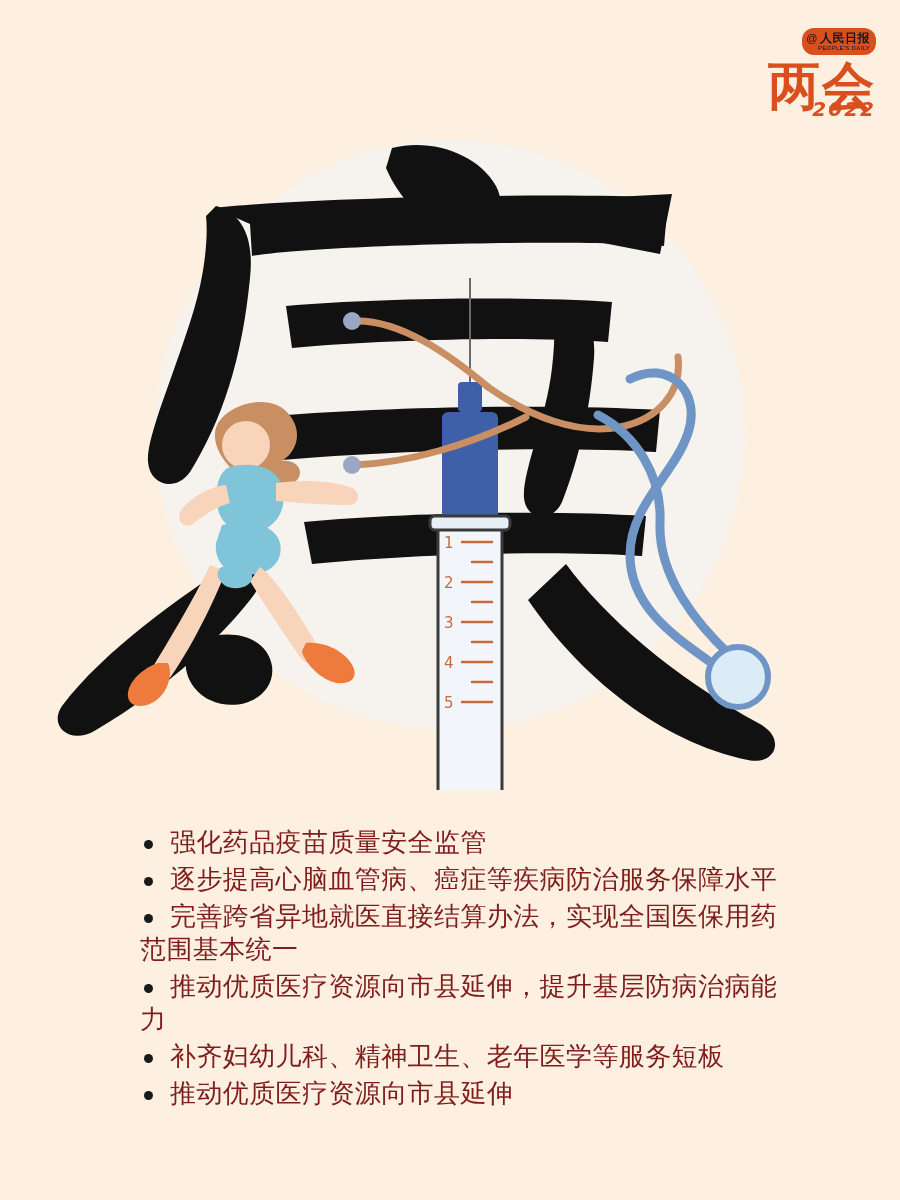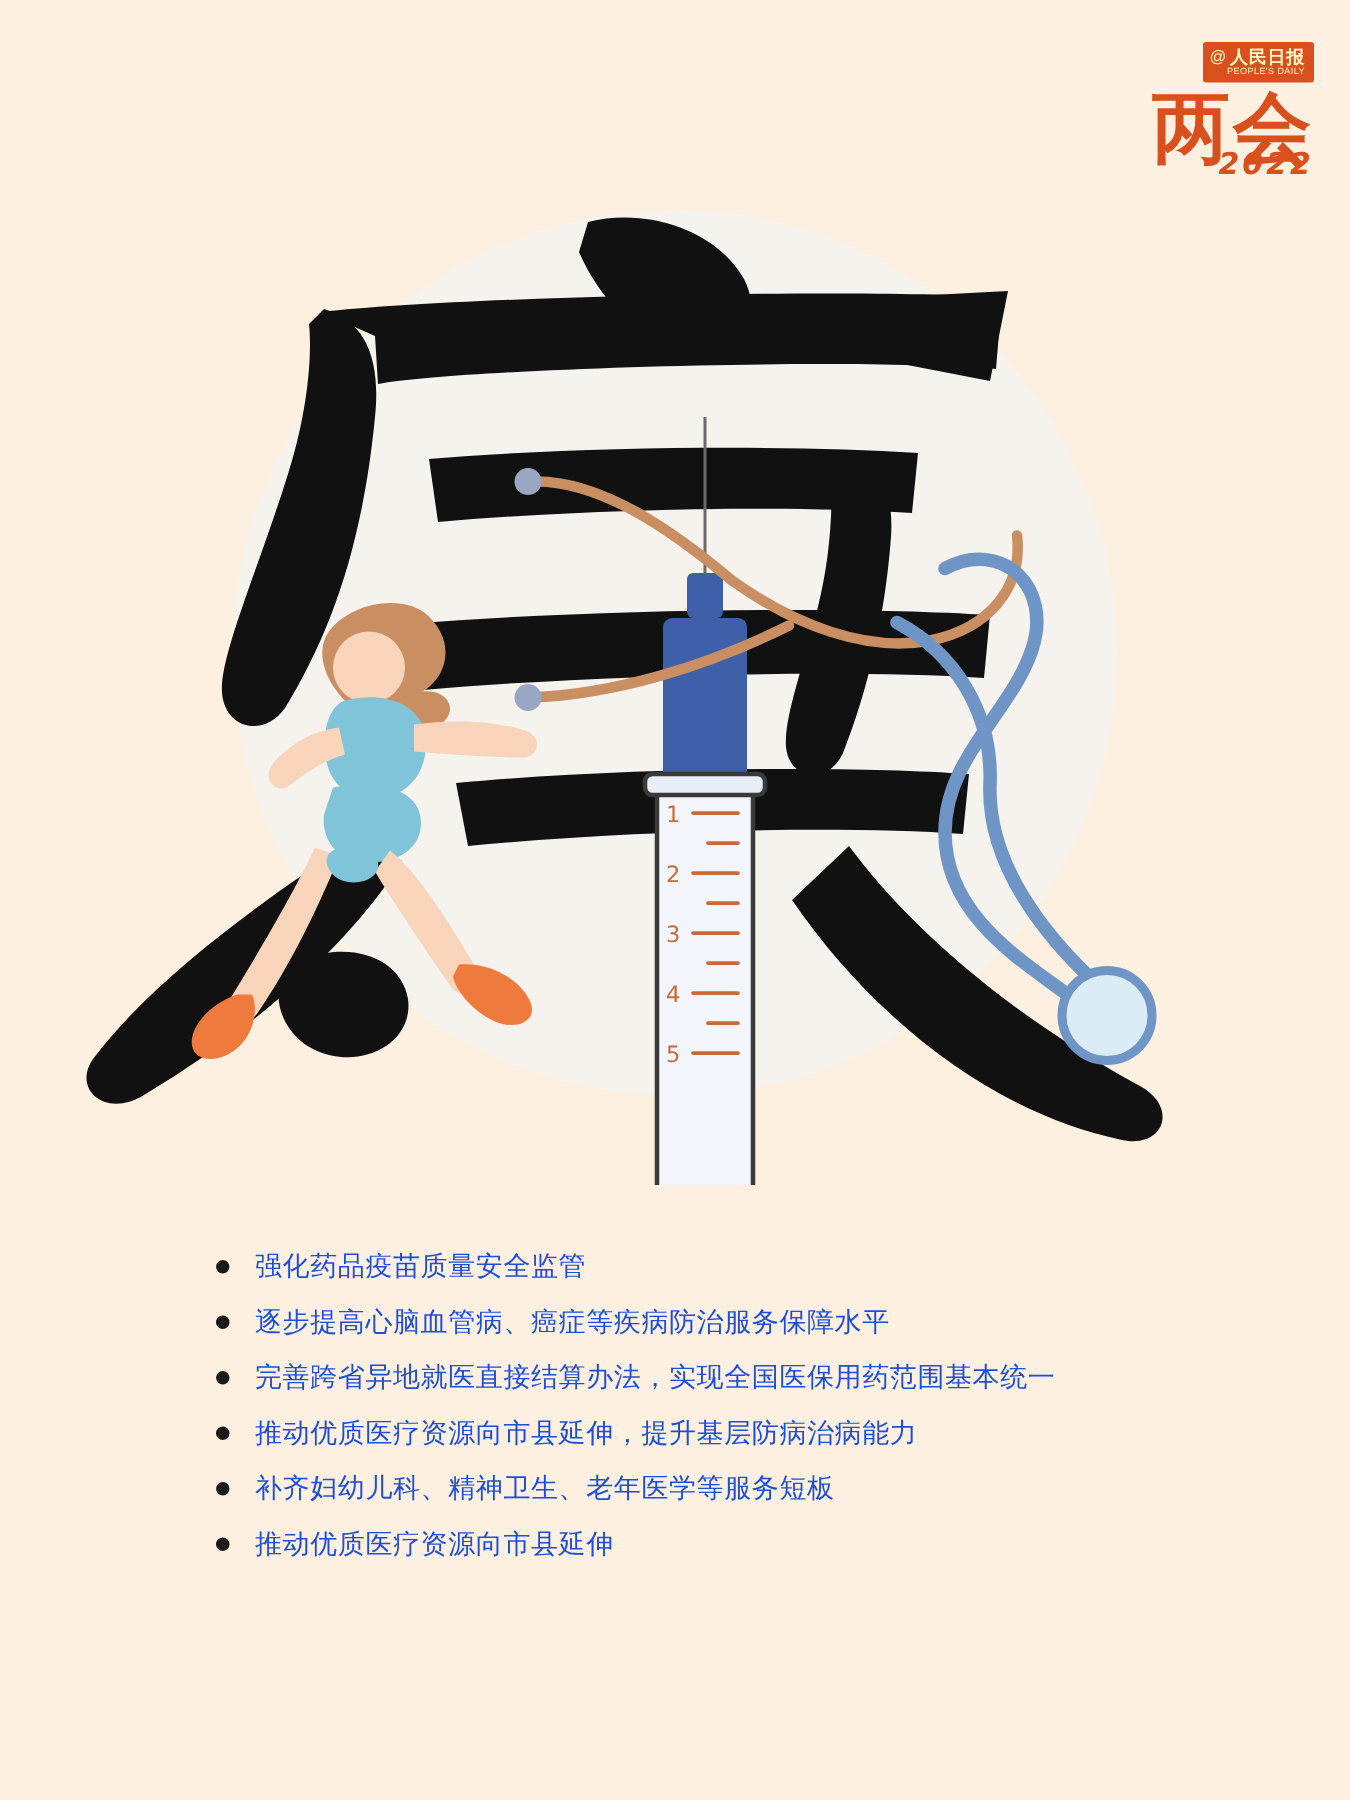--- a/index.html
+++ b/index.html
@@ -23,25 +23,25 @@
     position: absolute;
     top: 28px;
     right: 24px;
     width: 130px;
     height: 96px;
     text-align: right;
   }
   .logo-badge {
     display: inline-block;
     background: #d94f1e;
-    color: #fef9c3;
+    color: #0f172a;
     font-size: 12px;
     line-height: 14px;
     padding: 3px 6px 3px 4px;
-    border-radius: 2px;
+    border-radius: 12px;
     letter-spacing: 0.5px;
     white-space: nowrap;
   }
   .logo-badge .at {
     display: inline-block;
     font-size: 11px;
     margin-right: 2px;
     vertical-align: top;
   }
   .logo-badge .cn {
@@ -107,27 +107,27 @@
 
   
   .list {
     position: absolute;
     left: 140px;
     top: 828px;
     width: 660px;
   }
   .list-item {
     position: relative;
-    color: #1d4ed8;
-    font-size: 18px;
+    color: #7f1d1d;
+    font-size: 26px;
     line-height: 33px;
     letter-spacing: 0.4px;
     margin-bottom: 4px;
     padding-left: 30px;
-    font-family: Liberation Sans, sans-serif;
+    font-family: Liberation Mono, monospace;
   }
   .list-item .dot {
     position: absolute;
     left: 4px;
     top: 12px;
     width: 9px;
     height: 9px;
     border-radius: 50%;
     background: #1a1a1a;
   }

